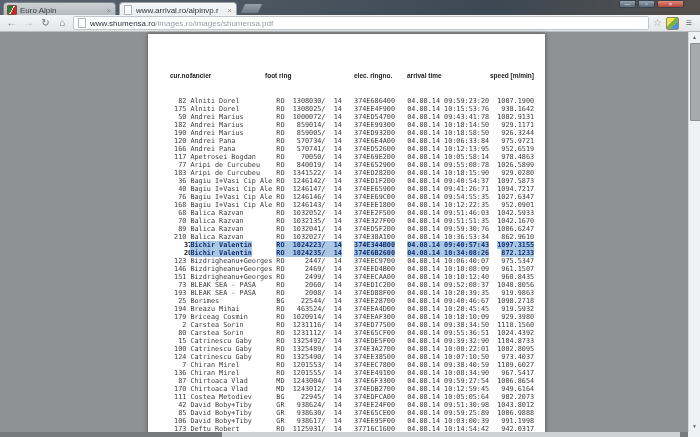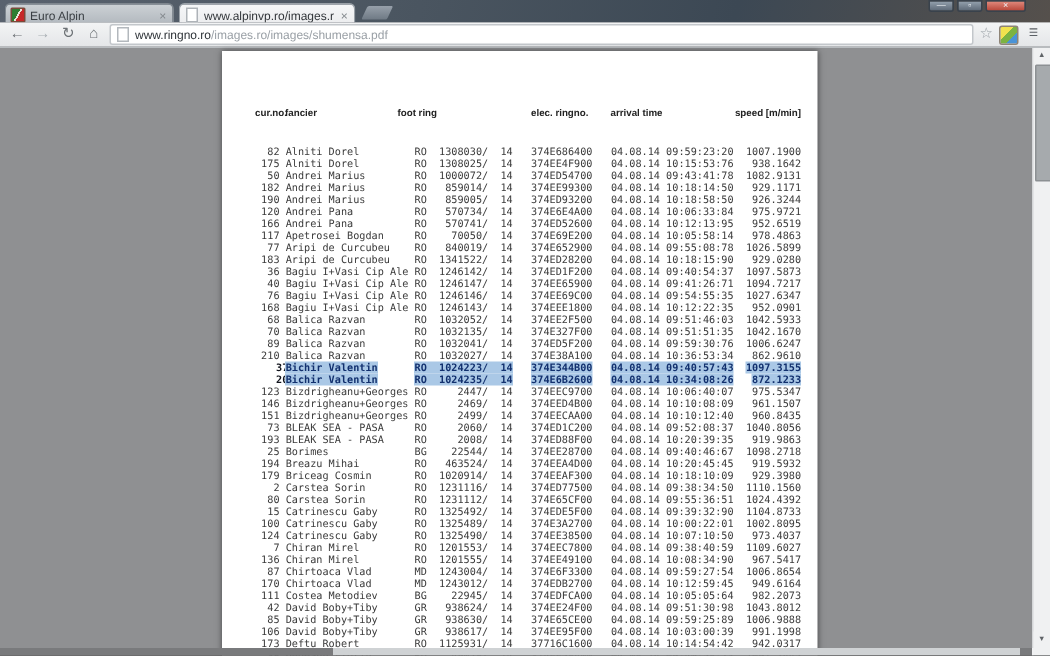--- a/index.html
+++ b/index.html
@@ -89,39 +89,39 @@
 <div class="browser">
 
   <div class="tabstrip">
     <div class="tab tab-inactive">
       <span class="fav-euroalpin"></span>
       <span class="tab-title">Euro Alpin</span>
       <span class="tab-close">×</span>
     </div>
     <div class="tab tab-active">
       <span class="fav-page"></span>
-      <span class="tab-title">www.alpinvp.ro/images.r</span>
+      <span class="tab-title">www.arrival.ro/alpinvp.r</span>
       <span class="tab-close">×</span>
     </div>
     <div class="newtab-btn"></div>
     <div class="winbtns">
       <div class="wb">—</div>
       <div class="wb">▫</div>
       <div class="wb wb-close">×</div>
     </div>
   </div>
 
   <div class="toolbar">
     <span class="navbtn">←</span>
     <span class="navbtn fwd">→</span>
     <span class="navbtn">↻</span>
     <span class="navbtn">⌂</span>
     <div class="urlbar">
       <span class="urlicon"></span>
-      <span class="url-host">www.ringno.ro</span>
+      <span class="url-host">www.shumensa.ro</span>
         <span class="url-path">/images.ro/images/shumensa.pdf</span>
     </div>
     <span class="star">☆</span>
     <span class="ext-icon"></span>
     <span class="menu-icon">☰</span>
   </div>
 
   <div class="content">
     <div class="page">
       <div class="ptable">

